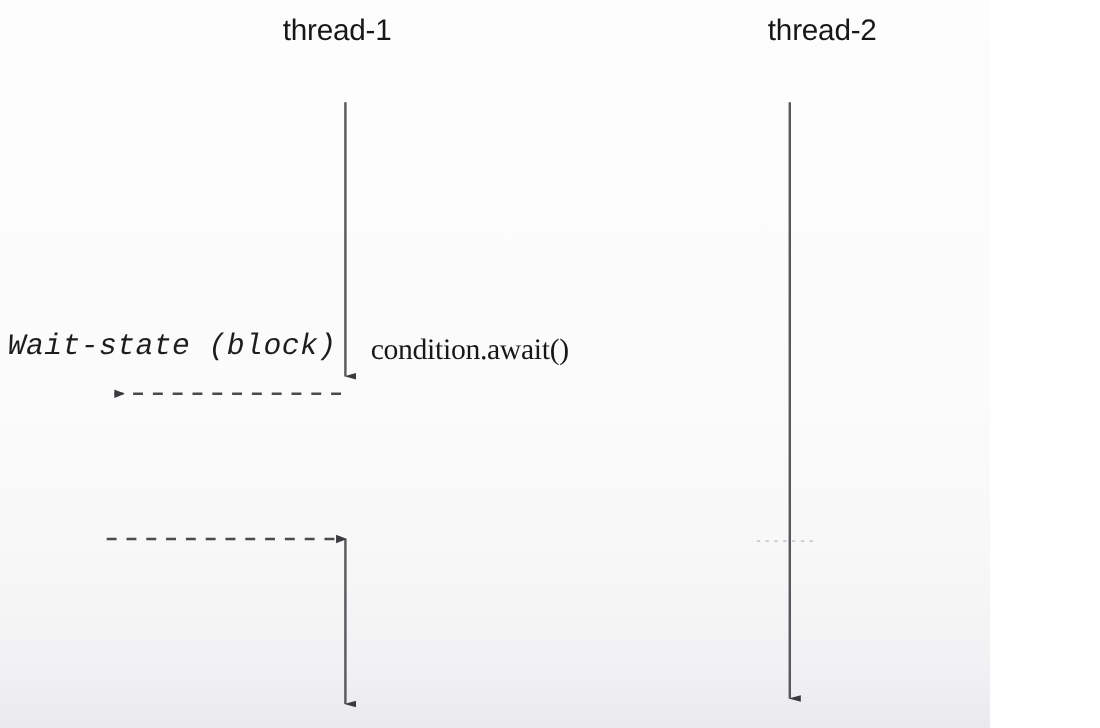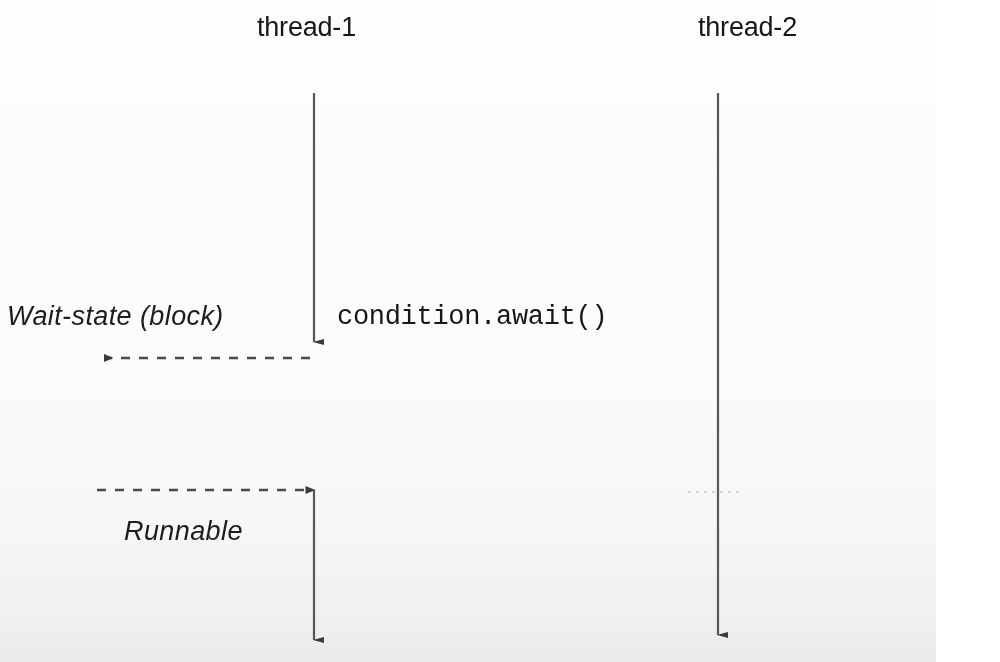--- a/index.html
+++ b/index.html
@@ -18,21 +18,20 @@
     position: relative;
     width: 900px;
     height: 662px;
     background: linear-gradient(to bottom,
                 #fdfdfd 0%,
                 #fbfbfb 55%,
                 #f7f7f8 78%,
                 #f1f1f3 92%,
                 #eaeaec 100%);
     overflow: hidden;
-    padding-left: 36px;
   }
   #diagram-svg {
     position: absolute;
     left: 0;
     top: 0;
     width: 1000px;
     height: 662px;
     display: block;
   }
   .lbl {
@@ -41,27 +40,27 @@
     color: #1b1b1d;
     line-height: 1;
   }
   .head-label {
     font-family: "Liberation Sans", sans-serif;
     font-size: 27px;
     letter-spacing: -0.2px;
     color: #17171a;
   }
   .code-label {
-    font-family: Liberation Mono, monospace;
+    font-family: Liberation Serif, serif;
     font-size: 27px;
     letter-spacing: -0.3px;
     color: #17171a;
   }
   .hand-label {
-    font-family: Liberation Sans, sans-serif;
+    font-family: Liberation Mono, monospace;
     font-style: italic;
     font-size: 27px;
     letter-spacing: 0.4px;
     color: #1d1d20;
   }
   #head-thread1 { left: 257px; top: 14px; }
   #head-thread2 { left: 659px; top: 14px; margin-left: 39px; }
   #await-label  { left: 337px; top: 304px; }
   #signal-label { left: 757px; top: 474px; }
   #wait-label   { left: 7px;   top: 303px; }
@@ -100,15 +99,14 @@
 
   <div class="lbl head-label" id="head-thread1">thread-1</div>
 
   <div class="lbl head-label" id="head-thread2">thread-2</div>
 
   <div class="lbl code-label" id="await-label">condition.await()</div>
 
 
   <div class="lbl hand-label" id="wait-label">Wait-state (block)</div>
 
-  <div class="lbl hand-label" id="runnable-label">Runnable</div>
 
 </div>
 
 </body></html>

